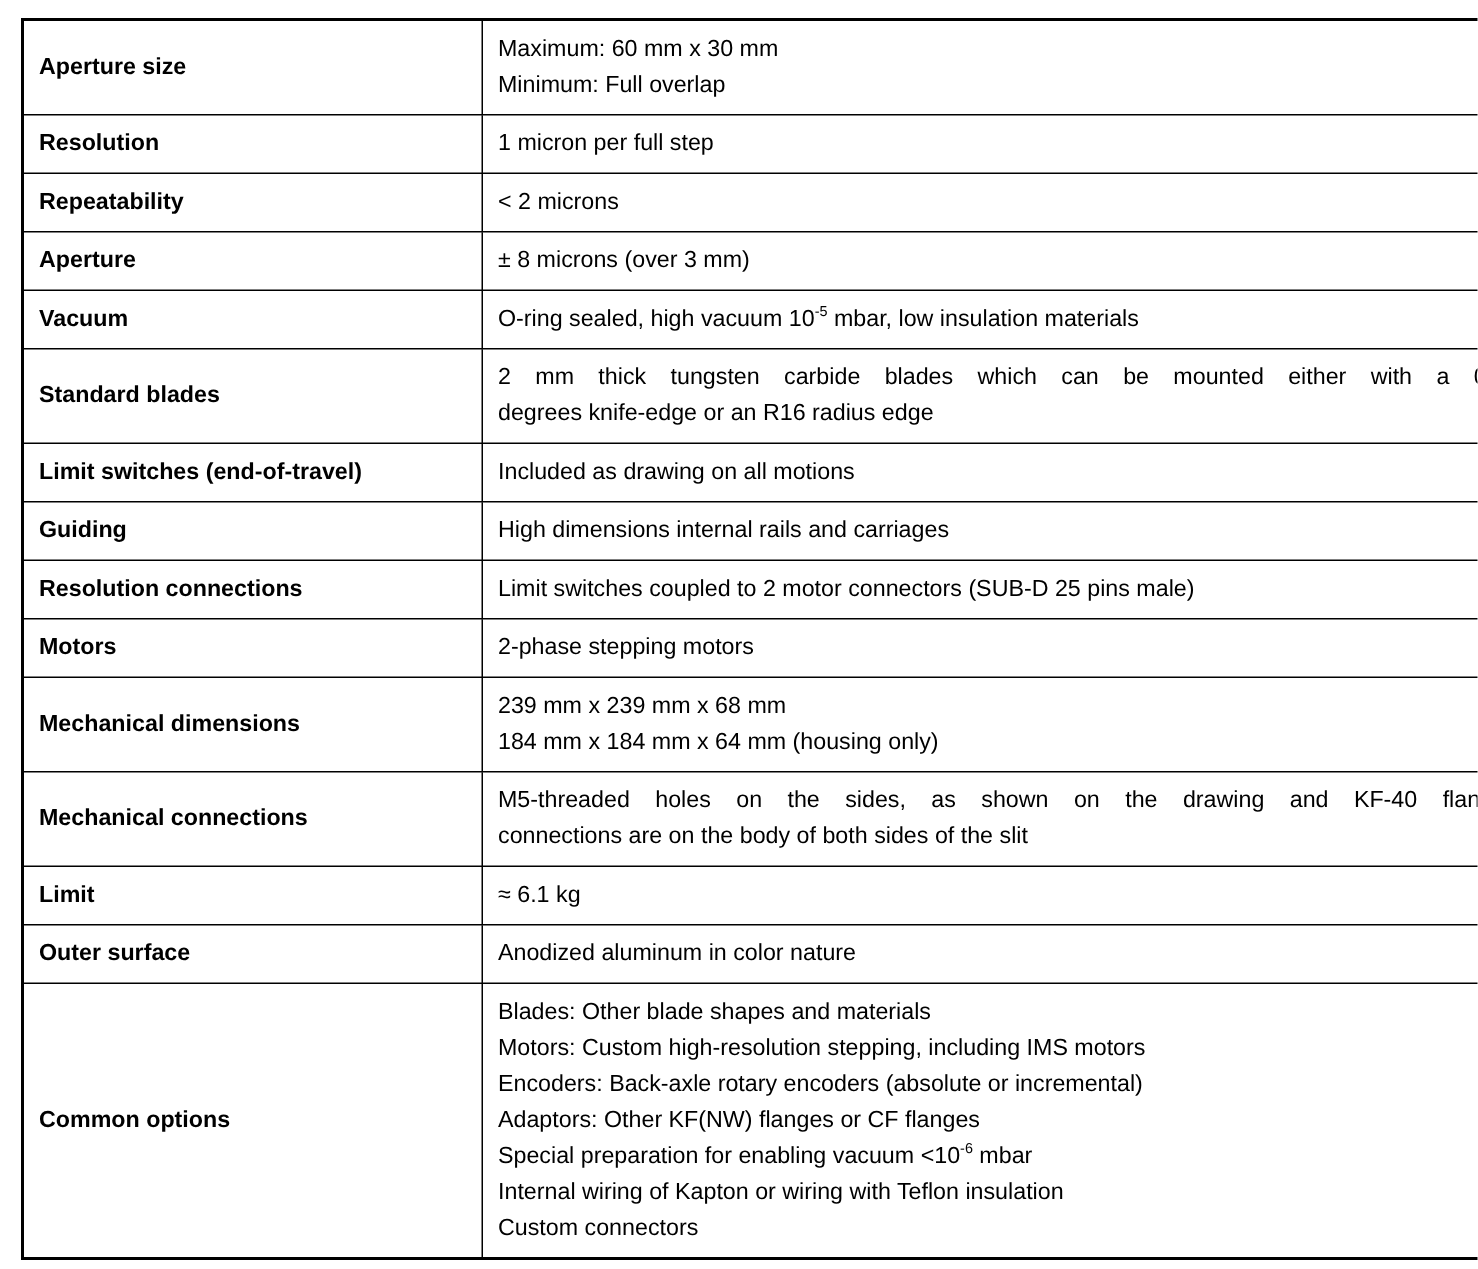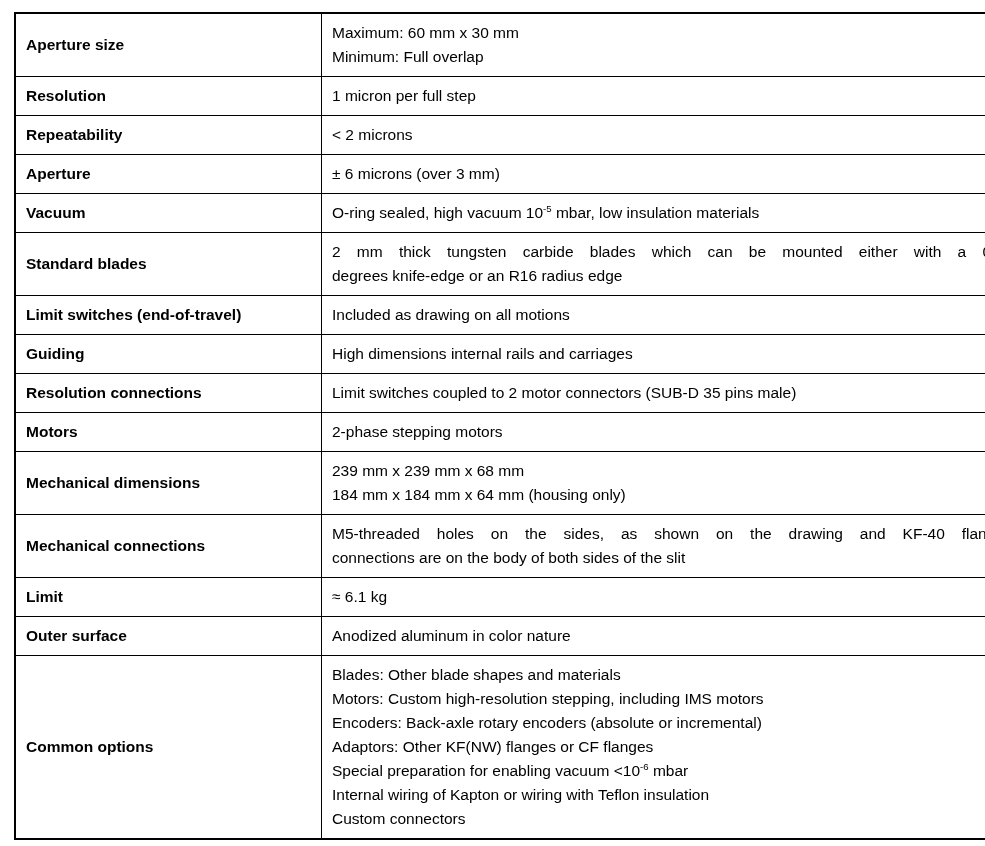--- a/index.html
+++ b/index.html
@@ -71,21 +71,21 @@
         </tr>
         <tr>
           <td class="label-cell">Repeatability</td>
           <td class="value-cell">
             <div class="value-line"><span>&lt; 2 microns</span></div>
           </td>
         </tr>
         <tr>
           <td class="label-cell">Aperture</td>
           <td class="value-cell">
-            <div class="value-line"><span>± 6 microns (over 3 mm)</span></div>
+            <div class="value-line"><span>± 8 microns (over 3 mm)</span></div>
           </td>
         </tr>
         <tr>
           <td class="label-cell">Vacuum</td>
           <td class="value-cell">
             <div class="value-line"><span>O-ring sealed, high vacuum 10</span><sup>-5</sup><span> mbar, low insulation materials</span></div>
           </td>
         </tr>
         <tr>
           <td class="label-cell">Standard blades</td>
@@ -102,21 +102,21 @@
         </tr>
         <tr>
           <td class="label-cell">Guiding</td>
           <td class="value-cell">
             <div class="value-line"><span>High dimensions internal rails and carriages</span></div>
           </td>
         </tr>
         <tr>
           <td class="label-cell">Resolution connections</td>
           <td class="value-cell">
-            <div class="value-line"><span>Limit switches coupled to 2 motor connectors (SUB-D 35 pins male)</span></div>
+            <div class="value-line"><span>Limit switches coupled to 2 motor connectors (SUB-D 25 pins male)</span></div>
           </td>
         </tr>
         <tr>
           <td class="label-cell">Motors</td>
           <td class="value-cell">
             <div class="value-line"><span>2-phase stepping motors</span></div>
           </td>
         </tr>
         <tr>
           <td class="label-cell">Mechanical dimensions</td>

